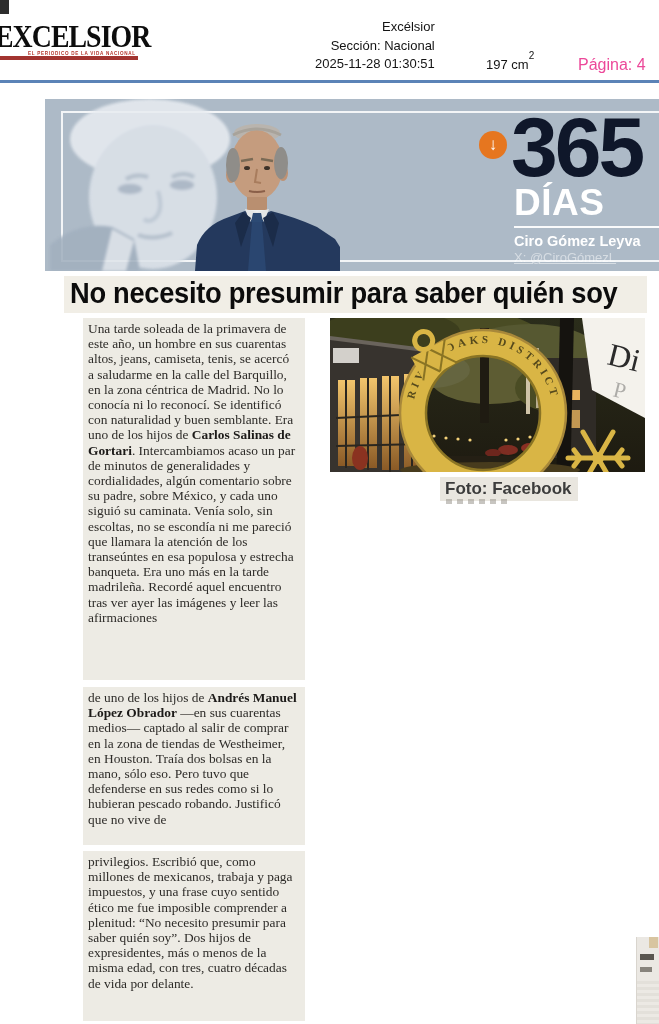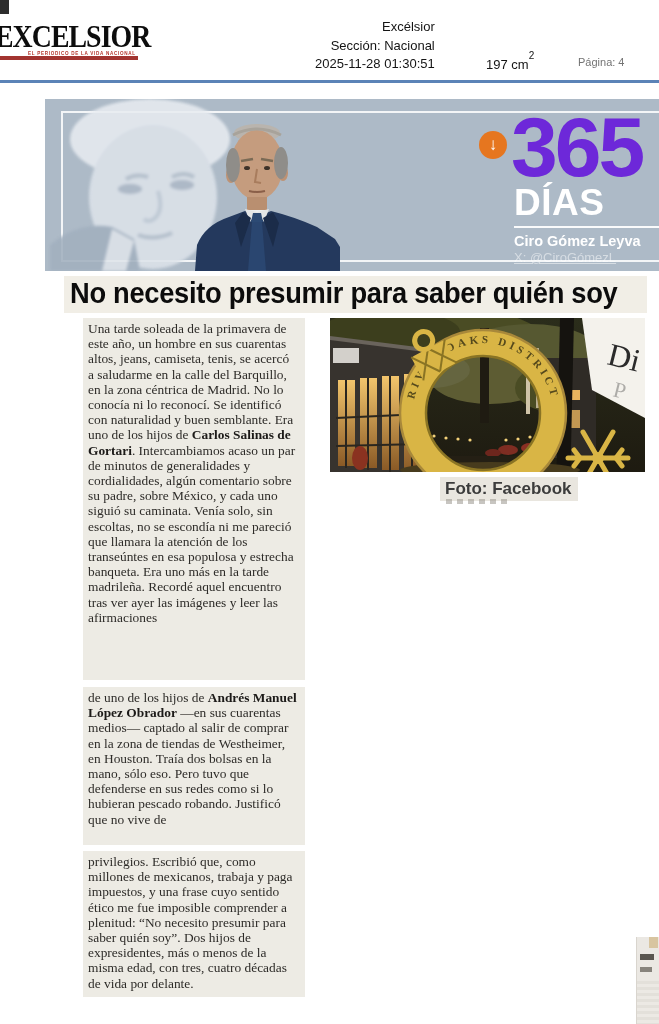--- a/index.html
+++ b/index.html
@@ -12,33 +12,33 @@
   .logo-wrap{left:-5px;top:18px;width:180px;height:46px;}
   .logo-text{position:absolute;left:0;top:0;font-family:"Liberation Serif",serif;
              font-weight:800;font-size:29px;letter-spacing:-1px;color:#0d0d0d;
              transform:scaleX(.96) scaleY(1.1);transform-origin:left top;white-space:nowrap;}
   .logo-tagline{position:absolute;left:33px;top:33px;font-size:4.6px;font-weight:700;
                 color:#b5352c;letter-spacing:.7px;white-space:nowrap;}
   .logo-bar{left:0;top:56px;width:138px;height:4px;background:#a23430;}
   .meta{left:315px;top:18px;font-size:13px;line-height:18.5px;color:#141414;text-align:right;}
   .meta-area{left:486px;top:55px;font-size:13px;color:#141414;}
   .meta-area sup{font-size:10px;position:relative;top:-5px;}
-  .meta-page{left:578px;top:56px;font-size:11px;color:#737373;}
+  .meta-page{left:578px;top:56px;font-size:16px;color:#ec4899;}
   .blue-rule{left:0;top:80px;width:659px;height:3px;background:#5b83b7;}
 
   
   .banner{left:45px;top:99px;width:614px;height:172px;background:#adbac7;overflow:hidden;}
   .banner-frame{position:absolute;left:16px;top:12px;width:700px;height:147px;
                 border:2px solid rgba(255,255,255,.85);}
   .ghost{position:absolute;left:5px;top:0;opacity:.88;filter:blur(1.5px);}
   .portrait{position:absolute;left:150px;top:22px;}
   .badge{position:absolute;left:434px;top:32px;width:28px;height:28px;border-radius:50%;
          background:#e6761f;color:#fff;font-weight:700;font-size:17px;line-height:27px;
          text-align:center;}
-  .num365{position:absolute;left:466px;top:6px;font-size:84px;font-weight:800;color:#6d28d9;
+  .num365{position:absolute;left:466px;top:6px;font-size:84px;font-weight:800;color:#0f172a;
           letter-spacing:-3px;line-height:1;font-family:"Liberation Sans",sans-serif;}
   .dias{position:absolute;left:469px;top:85px;font-size:37px;font-weight:800;color:#fff;
         letter-spacing:.5px;line-height:1;}
   .banner-rule{position:absolute;left:469px;top:127px;width:180px;height:2px;
                background:rgba(255,255,255,.92);}
   .author{position:absolute;left:469px;top:134px;font-size:14.5px;font-weight:700;color:#fff;}
   .handle{position:absolute;left:469px;top:151px;font-size:13px;color:rgba(255,255,255,.5);text-decoration:underline;}
 
   
   .headline{left:64px;top:276px;width:583px;height:37px;background:#f1eee6;}
@@ -142,21 +142,21 @@
   <div class="abs headline">
     <span>No necesito presumir para saber quién soy</span>
   </div>
 
   <div class="abs para" style="top:318px;height:362px;">
     <span>Una tarde soleada de la primavera de este año, un hombre en sus cuarentas altos, jeans, camiseta, tenis, se acercó a saludarme en la calle del Barquillo, en la zona céntrica de Madrid. No lo conocía ni lo reconocí. Se identificó con naturalidad y buen semblante. Era uno de los hijos de </span><b>Carlos Salinas de Gortari</b><span>. Intercambiamos acaso un par de minutos de generalidades y cordialidades, algún comentario sobre su padre, sobre México, y cada uno siguió su caminata. Venía solo, sin escoltas, no se escondía ni me pareció que llamara la atención de los transeúntes en esa populosa y estrecha banqueta. Era uno más en la tarde madrileña. Recordé aquel encuentro tras ver ayer las imágenes y leer las afirmaciones</span>
   </div>
   <div class="abs para" style="top:687px;height:158px;">
     <span>de uno de los hijos de </span><b>Andrés Manuel López Obrador</b><span> —en sus cuarentas medios— captado al salir de comprar en la zona de tiendas de Westheimer, en Houston. Traía dos bolsas en la mano, sólo eso. Pero tuvo que defenderse en sus redes como si lo hubieran pescado robando. Justificó que no vive de</span>
   </div>
-  <div class="abs para" style="top:851px;height:146px;">
+  <div class="abs para" style="top:851px;height:170px;">
     <span>privilegios. Escribió que, como millones de mexicanos, trabaja y paga impuestos, y una frase cuyo sentido ético me fue imposible comprender a plenitud: “No necesito presumir para saber quién soy”. Dos hijos de expresidentes, más o menos de la misma edad, con tres, cuatro décadas de vida por delante.</span>
   </div>
 
   <div class="abs photo">
     <svg width="315" height="175" viewBox="0 0 315 175">
       <defs>
         <linearGradient id="win" x1="0" y1="0" x2="0" y2="1">
           <stop offset="0" stop-color="#f2c56c"></stop>
             <stop offset="1" stop-color="#8a5a26"></stop>
         </linearGradient>

